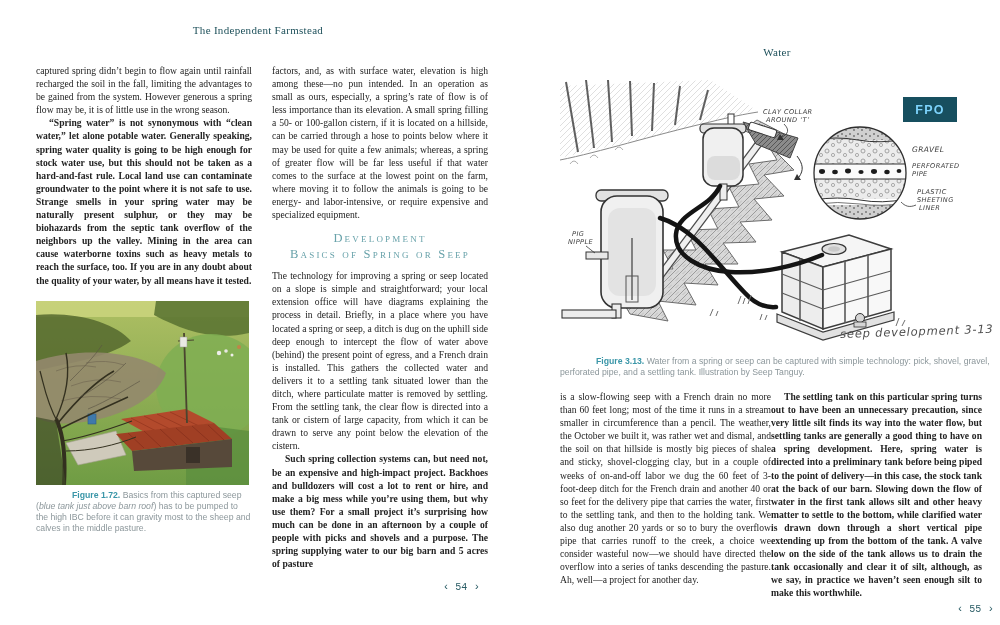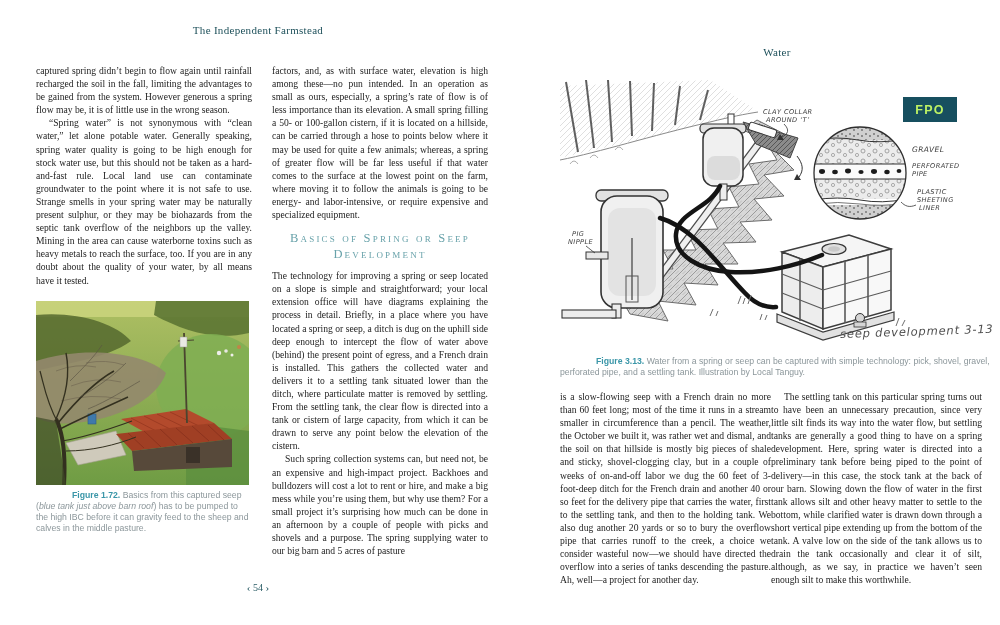--- a/index.html
+++ b/index.html
@@ -9,42 +9,42 @@
   .page-left  { left:36px;  width:444px; }
   .page-right { left:560px; width:434px;margin-top:22px; }
 
   .running-head { position:absolute; top:24px; left:0; right:0; text-align:center;
                   font-size:11px; color:#20525c; letter-spacing:.3px; }
 
   .columns { position:absolute; top:64px; left:0; display:flex; gap:20px; }
   .col-l { width:216px; }
   .col-r { width:211px; }
   p.body { margin:0; font-size:9.6px; line-height:13.1px; text-align:justify; color:#232323; }
-  p.ind  { text-indent:13px; }
+  p.ind  { text-indent:13px;font-weight:bold; }
 
   .section-heading { margin:10px 0 7px; text-align:center; font-variant:small-caps;
                      letter-spacing:2.2px; font-weight:normal; font-size:12.5px;
                      line-height:15.5px; color:#68a2aa; }
   .section-heading span { display:block; }
 
   figure.photo-fig { margin:14px 0 0 0; }
   .photo-svg { display:block; width:213px; height:184px; }
   .caption { margin-top:5px; font-family:"Liberation Sans", sans-serif; font-size:8.7px;
              line-height:11.3px; color:#8c979b; text-align:left; }
   .cap-label { color:#3a96a8; font-weight:bold;padding-left:36px; }
   .caption em { font-style:italic; }
 
-  .folio { position:absolute; top:581px; left:0; right:0; text-align:center;
-           font-size:10px; color:#2b5d66; }
+  .folio { position:absolute; top:581px; left:0; right:0; text-align:right;
+           font-size:10px; color:#2b5d66;font-family:Liberation Mono, monospace; }
   .folio .bracket { font-size:11px; color:#2b5d66; }
 
   .illustration { position:absolute; top:56px; left:0; width:434px; height:266px; }
   .illo-svg { display:block; width:434px; height:266px; }
   .fpo-badge { position:absolute; left:343px; top:19px; width:54px; height:25px;
-               background:#174f5f; color:#bef264; font-family:"Liberation Sans", sans-serif;
+               background:#174f5f; color:#7dd3fc; font-family:"Liberation Sans", sans-serif;
                font-weight:bold; font-size:12.5px; letter-spacing:1.2px;
                display:flex; align-items:center; justify-content:center; }
   .caption-313 { position:absolute; top:329px; left:0; width:434px; }
   .right-columns { position:absolute; top:368px; left:0; display:flex; }
 
   .hand { font-family:"DejaVu Sans", sans-serif; font-style:italic; font-size:6.6px;
           fill:#3c3c3c; letter-spacing:.4px; }
   .hand-big { font-family:"DejaVu Sans", sans-serif; font-style:italic; font-size:11.5px;
               fill:#4f4f4f; letter-spacing:.8px; }
 </style>
@@ -109,29 +109,29 @@
               <path d="M22,122 C40,100 60,80 78,70" stroke-width="1.6"></path>
               <path d="M24,128 C48,116 70,106 92,96" stroke-width="1.4"></path>
               <path d="M20,118 C30,96 34,72 30,52" stroke-width="1.4"></path>
               <path d="M22,122 C10,100 8,84 4,70" stroke-width="1.2"></path>
               <path d="M26,140 C50,136 74,128 96,120" stroke-width="1.2"></path>
               <path d="M30,150 C55,150 80,144 100,136" stroke-width="1"></path>
               <path d="M34,80 C48,66 58,56 66,44 M44,96 C62,86 78,74 90,62 M52,108 C72,100 90,88 104,80" stroke-width="0.8" stroke="#5a5444" opacity="0.8"></path>
             </g>
             <path d="M0,116 L20,120 L30,184 L0,184 Z" fill="#3e4a26" opacity="0.7"></path>
           </svg>
-          <figcaption class="caption"><span class="cap-label">Figure 1.72.</span><span> Basics from this captured seep (</span><em>blue tank just above barn roof</em><span>) has to be pumped to the high IBC before it can gravity feed to the sheep and calves in the middle pasture.</span></figcaption>
+          <figcaption class="caption"><span class="cap-label">Figure 1.72.</span><span> Basics from this captured seep (</span><em>blue tank just above barn roof</em><span>) has to be pumped to the high IBC before it can gravity most to the sheep and calves in the middle pasture.</span></figcaption>
         </figure>
       </div>
 
       <div class="col-l">
         <p class="body">factors, and, as with surface water, elevation is high among these—no pun intended. In an operation as small as ours, especially, a spring’s rate of flow is of less importance than its elevation. A small spring filling a 50- or 100-gallon cistern, if it is located on a hillside, can be carried through a hose to points below where it may be used for quite a few animals; whereas, a spring of greater flow will be far less useful if that water comes to the surface at the lowest point on the farm, where moving it to follow the animals is going to be energy- and labor-intensive, or require expensive and specialized equipment.</p>
         <h2 class="section-heading">
+          <span>Development</span>
           <span>Basics of Spring or Seep</span>
-          <span>Development</span>
         </h2>
         <p class="body">The technology for improving a spring or seep located on a slope is simple and straightforward; your local extension office will have diagrams explaining the process in detail. Briefly, in a place where you have located a spring or seep, a ditch is dug on the uphill side deep enough to intercept the flow of water above (behind) the present point of egress, and a French drain is installed. This gathers the collected water and delivers it to a settling tank situated lower than the ditch, where particulate matter is removed by settling. From the settling tank, the clear flow is directed into a tank or cistern of large capacity, from which it can be drawn to serve any point below the elevation of the cistern.</p>
         <p class="body ind">Such spring collection systems can, but need not, be an expensive and high-impact project. Backhoes and bulldozers will cost a lot to rent or hire, and make a big mess while you’re using them, but why use them? For a small project it’s surprising how much can be done in an afternoon by a couple of people with picks and shovels and a purpose. The spring supplying water to our big barn and 5 acres of pasture</p>
       </div>
     </div>
 
     <div class="folio"><span class="bracket">‹</span> <span>54</span> <span class="bracket">›</span></div>
   </div>
 
   <div class="page page-right">
@@ -284,26 +284,27 @@
         <text class="hand" x="357" y="124">SHEETING</text>
         <text class="hand" x="359" y="132">LINER</text>
         <path d="M356,127 C349,130 345,128 341,124" stroke="#333333" stroke-width="0.8" fill="none"></path>
 
         <text class="hand-big" x="280" y="258" transform="rotate(-2 340 252)">seep development 3-13</text>
       </svg>
 
       <div class="fpo-badge">FPO</div>
     </div>
 
-    <div class="caption caption-313"><span class="cap-label">Figure 3.13.</span><span> Water from a spring or seep can be captured with simple technology: pick, shovel, gravel, perforated pipe, and a settling tank. </span><span>Illustration by Local Tanguy.</span></div>
+    <div class="caption caption-313"><span class="cap-label">Figure 3.13.</span><span> Water from a spring or seep can be captured with simple technology: pick, shovel, gravel, perforated pipe, and a settling tank. </span><span>Illustration by Seep Tanguy.</span></div>
 
     <div class="right-columns">
       <div class="col-r">
         <p class="body">is a slow-flowing seep with a French drain no more than 60 feet long; most of the time it runs in a stream smaller in circumference than a pencil. The weather, the October we built it, was rather wet and dismal, and the soil on that hillside is mostly big pieces of shale and sticky, shovel-clogging clay, but in a couple of weeks of on-and-off labor we dug the 60 feet of 3-foot-deep ditch for the French drain and another 40 or so feet for the delivery pipe that carries the water, first to the settling tank, and then to the holding tank. We also dug another 20 yards or so to bury the overflow pipe that carries runoff to the creek, a choice we consider wasteful now—we should have directed the overflow into a series of tanks descending the pasture. Ah, well—a project for another day.</p>
       </div>
       <div class="col-r">
         <p class="body ind">The settling tank on this particular spring turns out to have been an unnecessary precaution, since very little silt finds its way into the water flow, but settling tanks are generally a good thing to have on a spring development. Here, spring water is directed into a preliminary tank before being piped to the point of delivery—in this case, the stock tank at the back of our barn. Slowing down the flow of water in the first tank allows silt and other heavy matter to settle to the bottom, while clarified water is drawn down through a short vertical pipe extending up from the bottom of the tank. A valve low on the side of the tank allows us to drain the tank occasionally and clear it of silt, although, as we say, in practice we haven’t seen enough silt to make this worthwhile.</p>
       </div>
     </div>
 
+    <div class="folio"><span class="bracket">‹</span> <span>55</span> <span class="bracket">›</span></div>
   </div>
 
 </div>
 
 </body></html>

